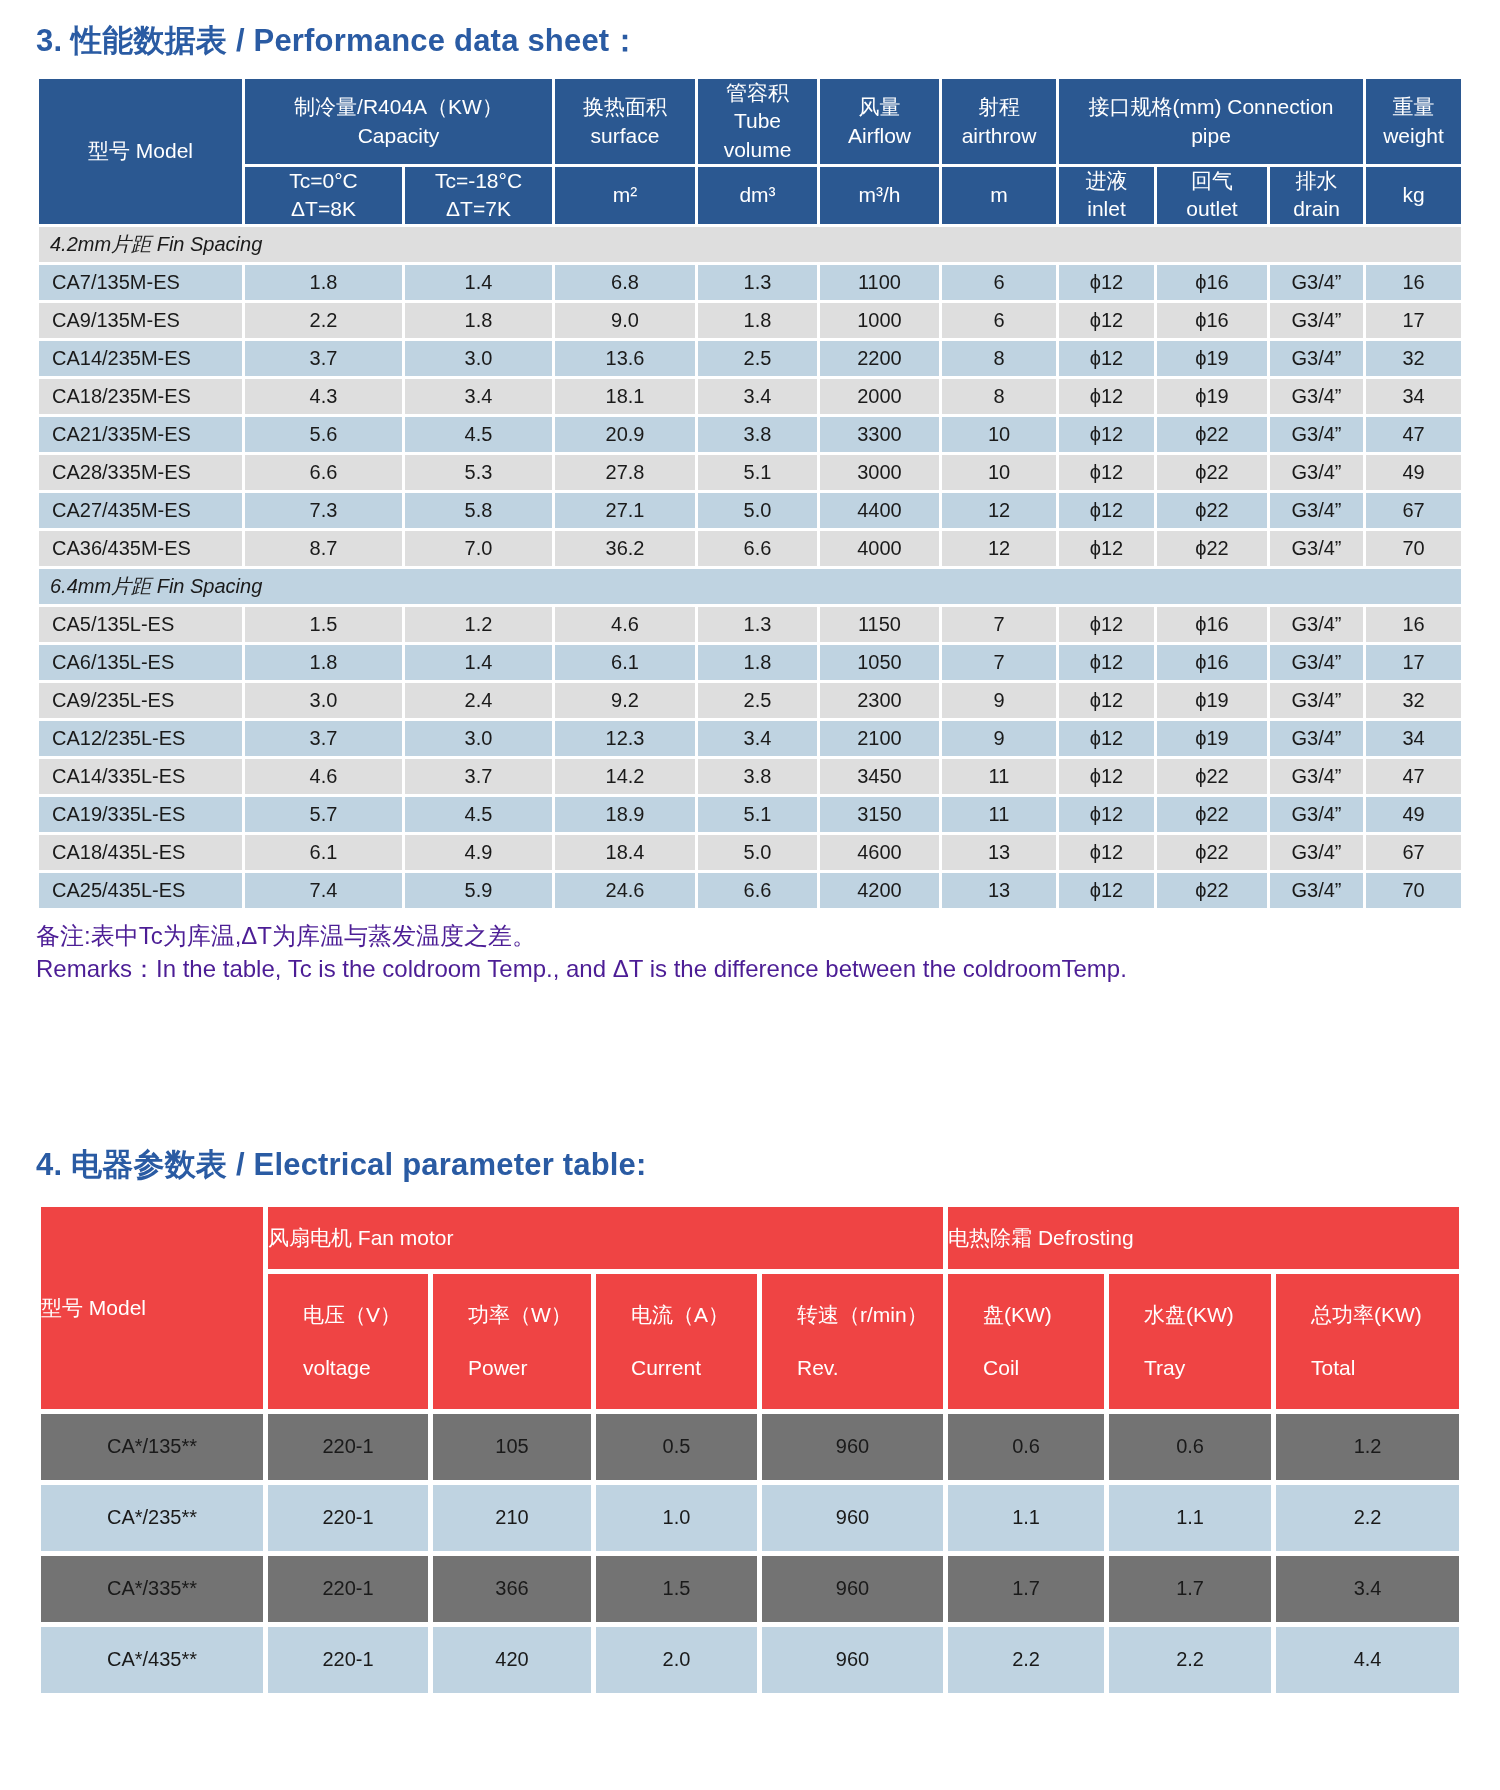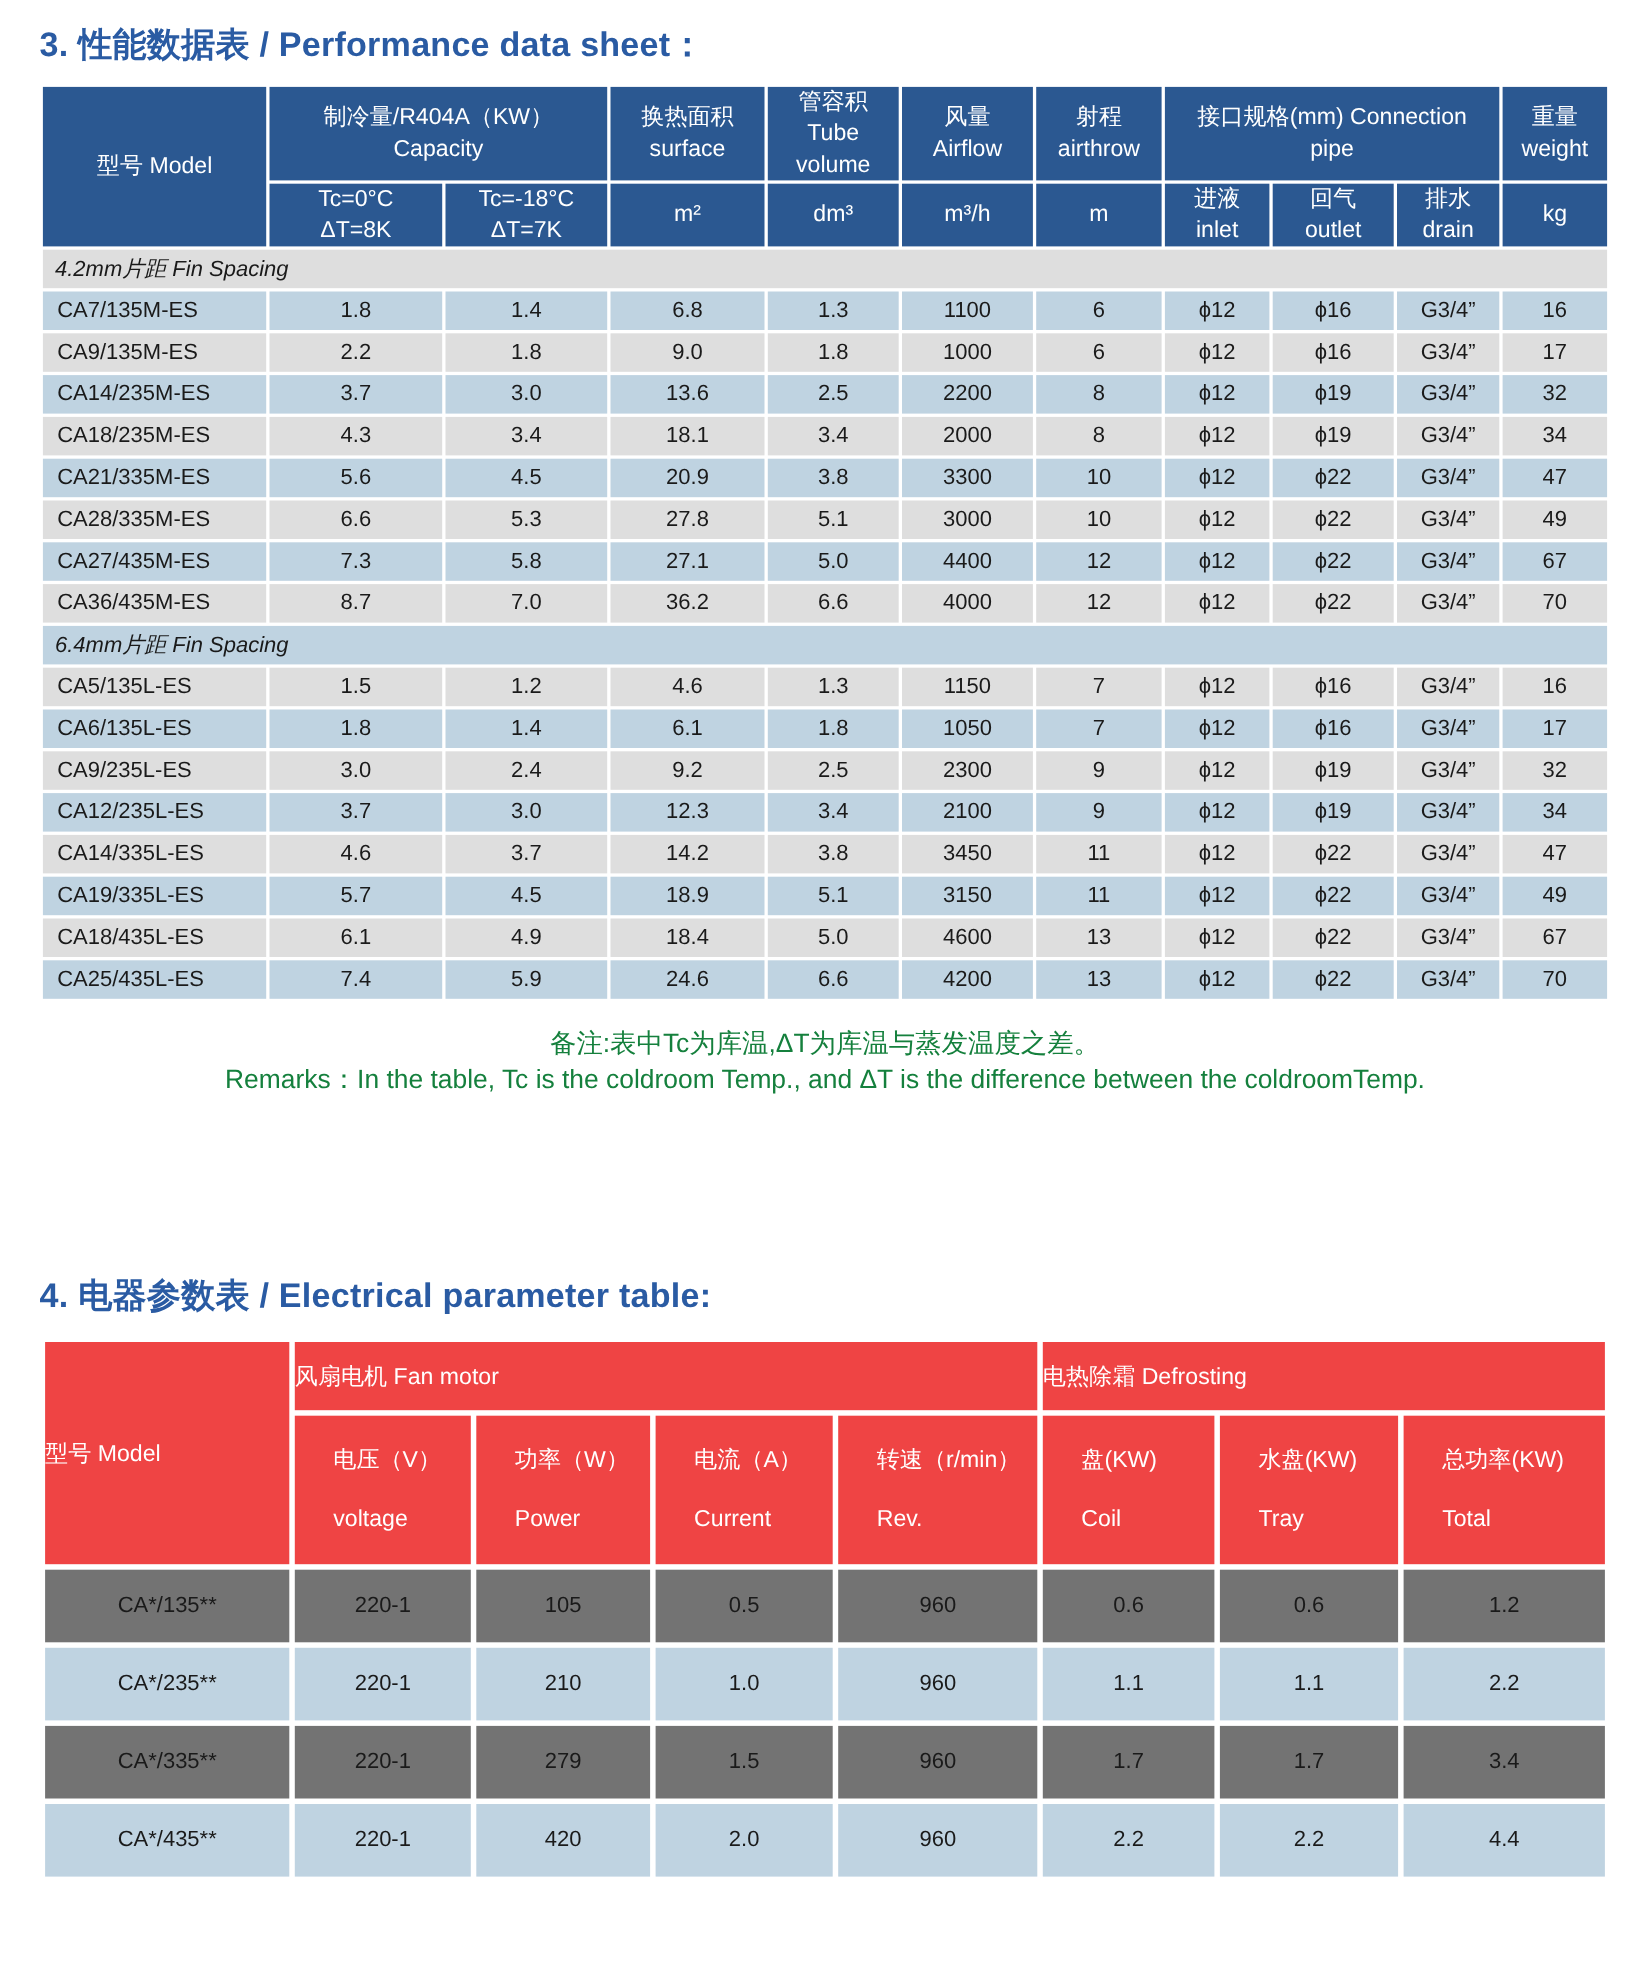--- a/index.html
+++ b/index.html
@@ -44,21 +44,21 @@
     vertical-align:middle;
     height:35px;
     padding:0;
   }
   .perf td.model-cell { text-align:left; padding-left:13px; }
   .perf td.section-label { text-align:left; padding-left:11px;font-style:italic; }
   .perf tr.gray td { background:#dedede; }
   .perf tr.blue td { background:#bfd3e1; }
 
   
-  .remarks { margin-top:21px; font-size:24px; line-height:1.4; color:#15803d;text-align:center; }
+  .remarks { margin-top:8px; font-size:24px; line-height:1.4; color:#4c1d95; }
   .remarks div { margin:0; }
 
   
   .elec { border-spacing:5px; width:1428px; margin-top:16px; }
   .elec th {
     background:#ef4444;
     color:#ffffff;
     font-weight:normal;
     font-size:21px;
     text-align:left;
@@ -411,21 +411,21 @@
           <td>210</td>
           <td>1.0</td>
           <td>960</td>
           <td>1.1</td>
           <td>1.1</td>
           <td>2.2</td>
         </tr>
         <tr class="gray">
           <td>CA*/335**</td>
           <td>220-1</td>
-          <td>279</td>
+          <td>366</td>
           <td>1.5</td>
           <td>960</td>
           <td>1.7</td>
           <td>1.7</td>
           <td>3.4</td>
         </tr>
         <tr class="blue">
           <td>CA*/435**</td>
           <td>220-1</td>
           <td>420</td>

